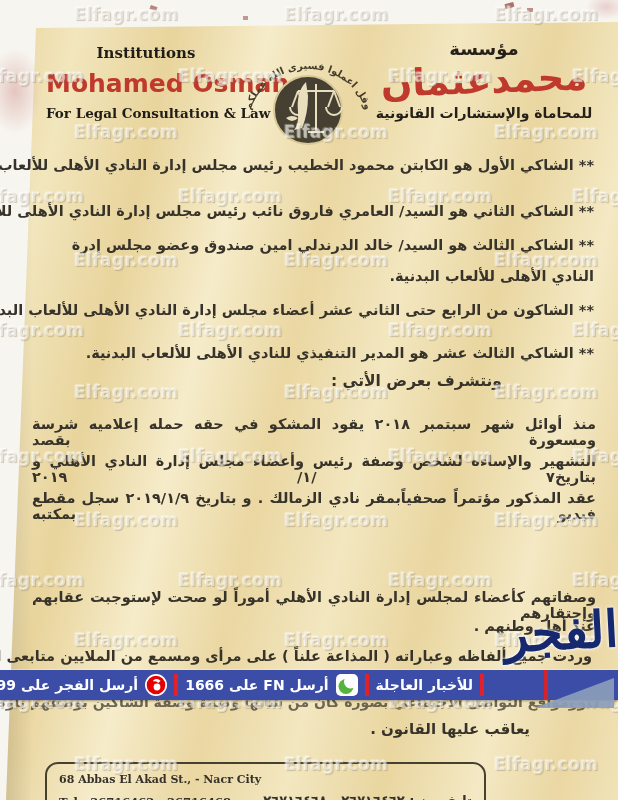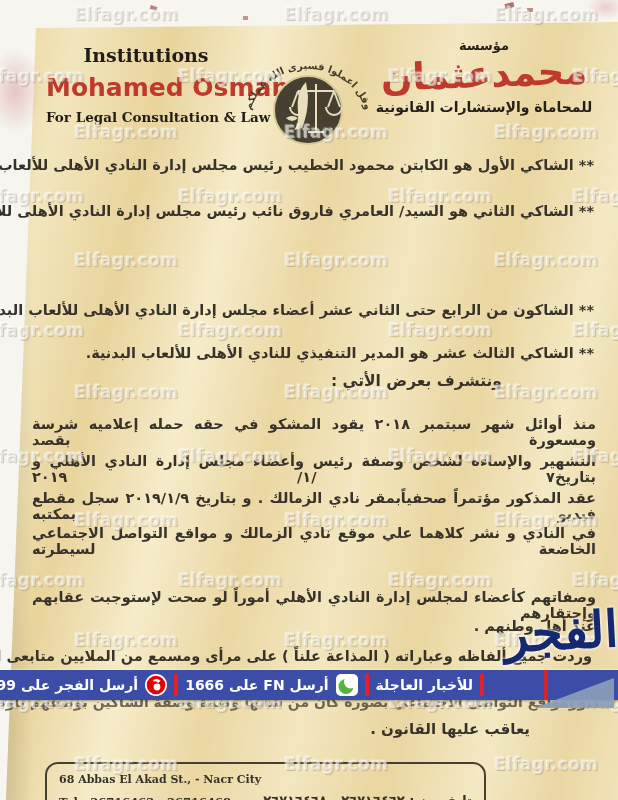--- a/index.html
+++ b/index.html
@@ -24,28 +24,28 @@
     background:radial-gradient(closest-side, rgba(210,150,150,.4), rgba(210,150,150,0));}
   .speck{position:absolute;background:#8a3b30;}
 
   
   .wm{position:absolute;font-weight:bold;font-size:17px;letter-spacing:.4px;
       color:rgba(255,255,255,.5);z-index:6;pointer-events:none;
       text-shadow:1px 1px 1px rgba(130,115,80,.35), -1px -1px 1px rgba(255,255,255,.35);}
 
   
   .hdr-en{position:absolute;left:46px;top:44px;width:200px;text-align:center;color:#201d18;z-index:3;}
-  .hdr-en .l1{font-family:"DejaVu Serif",serif;font-weight:bold;font-size:19px;}
+  .hdr-en .l1{font-family:"DejaVu Serif",serif;font-weight:bold;font-size:15px;}
   .hdr-en .name{font-weight:bold;font-size:25px;color:#bf392c;margin-top:7px;white-space:nowrap;}
   .hdr-en .l3{font-family:"DejaVu Serif",serif;font-weight:bold;font-size:13.5px;margin-top:7px;white-space:nowrap;}
 
   .hdr-logo{position:absolute;left:228px;top:34px;width:160px;height:118px;z-index:3;}
 
   .hdr-ar{position:absolute;right:16px;top:38px;width:236px;text-align:center;direction:rtl;color:#241f18;z-index:3;}
-  .hdr-ar .l1{font-weight:bold;font-size:13px;}
+  .hdr-ar .l1{font-weight:bold;font-size:18px;}
   .hdr-ar .name{font-weight:bold;font-size:37px;color:#bf392c;line-height:1.2;transform:rotate(-2deg);white-space:nowrap;}
   .hdr-ar .l3{font-weight:bold;font-size:14px;margin-top:2px;white-space:nowrap;}
 
   
   .ar{direction:rtl;unicode-bidi:embed;color:#37332b;font-weight:bold;z-index:4;}
   .item{position:absolute;right:24px;left:50px;text-align:right;font-size:14.5px;line-height:31px;}
   .one-line{white-space:nowrap;overflow:visible;}
   .heading{position:absolute;right:116px;top:372px;font-size:15.5px;text-align:center;}
   .pline{position:absolute;right:22px;left:32px;font-size:14.5px;
          text-align:justify;text-align-last:justify;white-space:normal;}
@@ -181,29 +181,29 @@
   </div>
 
   <div class="hdr-ar">
     <div class="l1">مؤسسة</div>
     <div class="name">محمدعثمان</div>
     <div class="l3">للمحاماة والإستشارات القانونية</div>
   </div>
 
   <div class="ar item one-line" style="top:150px;">** الشاكي الأول هو الكابتن محمود الخطيب رئيس مجلس إدارة النادي الأهلى للألعاب البدنية</div>
   <div class="ar item one-line" style="top:196px;">** الشاكي الثاني هو السيد/ العامري فاروق نائب رئيس مجلس إدارة النادي الأهلى للألعاب البدنية</div>
+  <div class="ar item" style="top:230px;">** الشاكي الثالث هو السيد/ خالد الدرندلي امين صندوق وعضو مجلس إدرة النادي الأهلى للألعاب البدنية.</div>
   <div class="ar item one-line" style="top:295px;">** الشاكون من الرابع حتى الثاني عشر أعضاء مجلس إدارة النادي الأهلى للألعاب البدنية .</div>
   <div class="ar item one-line" style="top:338px;">** الشاكي الثالث عشر هو المدير التنفيذي للنادي الأهلى للألعاب البدنية.</div>
 
   <div class="ar heading">ونتشرف بعرض الأتي :</div>
 
   <div class="ar pline" style="top:416px;">منذ أوائل شهر سبتمبر ٢٠١٨ يقود المشكو في حقه حمله إعلاميه شرسة ومسعورة بقصد</div>
   <div class="ar pline" style="top:453px;">التشهير والإساءه لشخص وصفة رئيس وأعضاء مجلس إدارة النادي الأهلي و بتاريخ٧ /١/ ٢٠١٩</div>
   <div class="ar pline" style="top:490px;">عقد المذكور مؤتمراً صحفياًبمقر نادي الزمالك . و بتاريخ ٢٠١٩/١/٩ سجل مقطع فيديو بمكتبه</div>
-  <div class="ar pline" style="top:525px;">في النادي و نشر كلاهما علي موقع نادي الزمالك و مواقع التواصل الاجتماعي الخاضعة لسيطرته</div>
   <div class="ar pline" style="top:589px;">وصفاتهم كأعضاء لمجلس إدارة النادي الأهلي أموراً لو صحت لإستوجبت عقابهم وإحتقارهم</div>
   <div class="ar pline endline" style="top:618px;">عند أهل وطنهم .</div>
 
   <div class="ar tok">وردت جميع ألفاظه وعباراته ( المذاعة علناً ) على مرأى ومسمع من الملايين متابعى التوك</div>
   <div class="ar obscured">شوومواقع التواصل الاجتماعي بصورة كان من شأنها وصمة وصفة الشاكين بوصفهم بأوصاف</div>
   <div class="ar law">يعاقب عليها القانون .</div>
 
   <div id="ticker">
     <span class="tsep"></span>
     <span class="tseg">للأخبار العاجلة</span>

